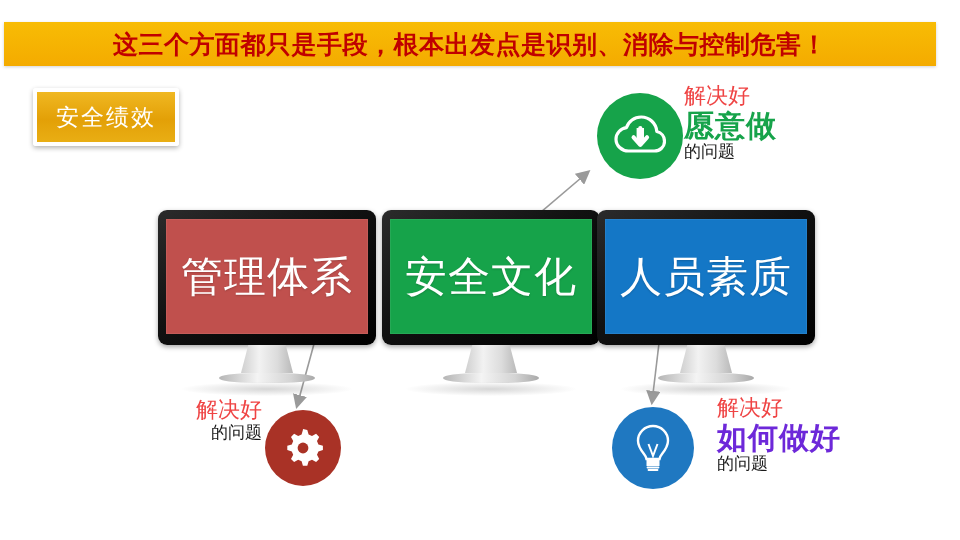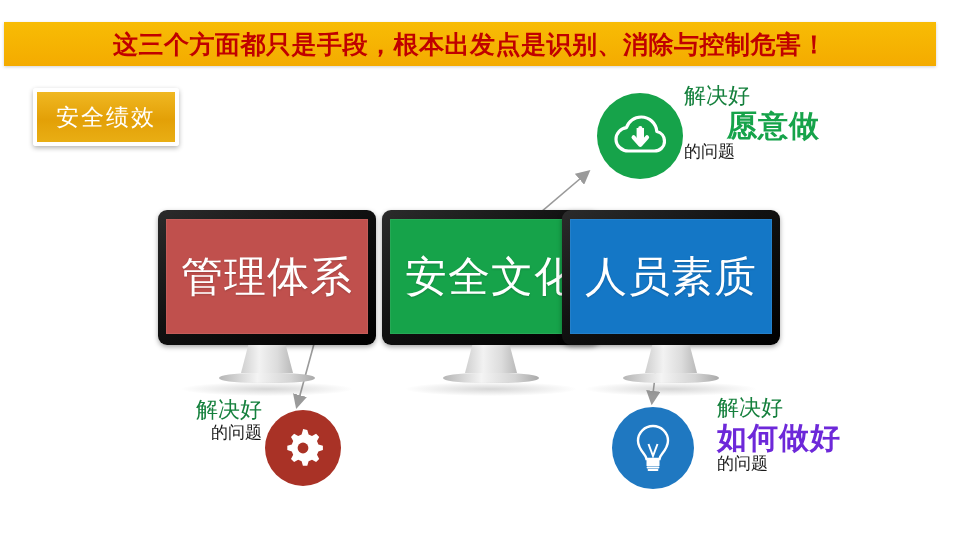--- a/index.html
+++ b/index.html
@@ -28,21 +28,21 @@
     border:4px solid #ffffff;border-radius:3px;
     box-shadow:0 2px 5px rgba(0,0,0,.30);
     display:flex;align-items:center;justify-content:center;
   }
   .badge-text{color:#ffffff;font-size:23px;font-weight:normal;letter-spacing:2px;}
 
   
   .monitor{position:absolute;width:218px;}
   .m1{left:158px;top:210px;}
   .m2{left:382px;top:210px;}
-  .m3{left:562px;top:210px;}
+  .m3{left:597px;top:210px;}
   .bezel{
     position:relative;width:218px;height:135px;
     background:linear-gradient(150deg,#2b2b2b 0%,#111111 45%,#000000 100%);
     border-radius:9px;padding:9px 8px 11px 8px;box-sizing:border-box;
     box-shadow:0 2px 5px rgba(0,0,0,.35);
   }
   .screen{
     width:100%;height:100%;display:flex;align-items:center;justify-content:center;
     box-shadow:inset 0 0 0 1px rgba(255,255,255,.07);
   }
@@ -70,25 +70,25 @@
   
   .circle{
     position:absolute;border-radius:50%;display:flex;align-items:center;justify-content:center;
   }
   .c-green{left:597px;top:93px;width:86px;height:86px;background:#16a34a;}
   .c-red{left:265px;top:410px;width:76px;height:76px;background:#a93226;}
   .c-blue{left:612px;top:407px;width:82px;height:82px;background:#1f78c1;}
 
   
   .caption{position:absolute;line-height:1.12;white-space:nowrap;}
-  .cap-top{color:#15803d;font-size:22px;}
+  .cap-top{color:#ef4444;font-size:22px;}
   .cap-mid{font-weight:bold;font-size:30px;letter-spacing:1px;}
   .cap-bot{color:#1a1a1a;font-size:17px;}
   .cap-green{left:684px;top:84px;text-align:left;}
-  .cap-green .cap-mid{color:#16a34a;margin-left:43px;}
+  .cap-green .cap-mid{color:#16a34a;}
   .cap-red{left:150px;top:398px;text-align:right;width:112px;}
   .cap-red .cap-mid{color:#a93226;}
   .cap-blue{left:717px;top:396px;text-align:left;}
   .cap-blue .cap-mid{color:#6d28d9;}
 
   svg{display:block;}
   .arrows{position:absolute;left:0;top:0;width:960px;height:540px;pointer-events:none;}
 </style>
 </head>
 <body>

